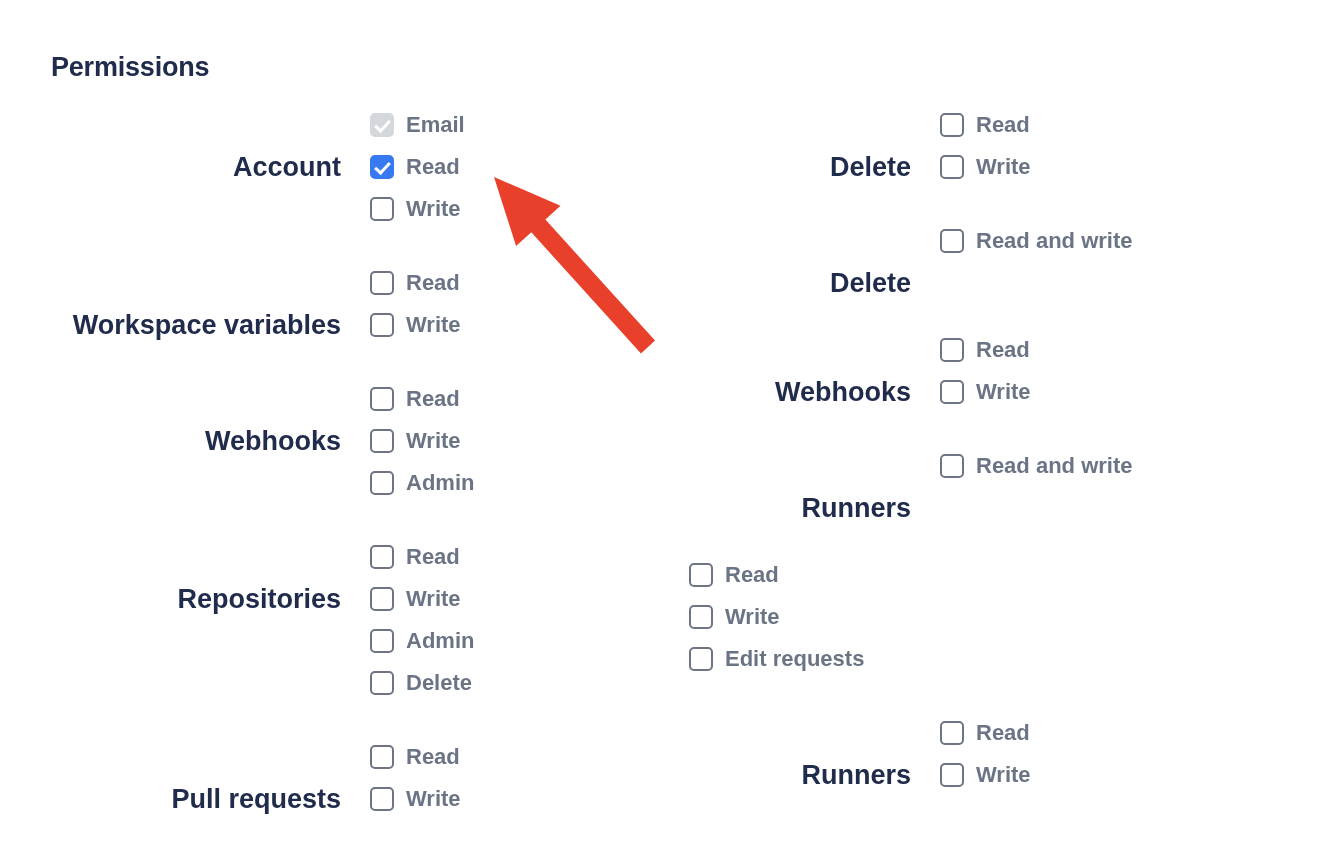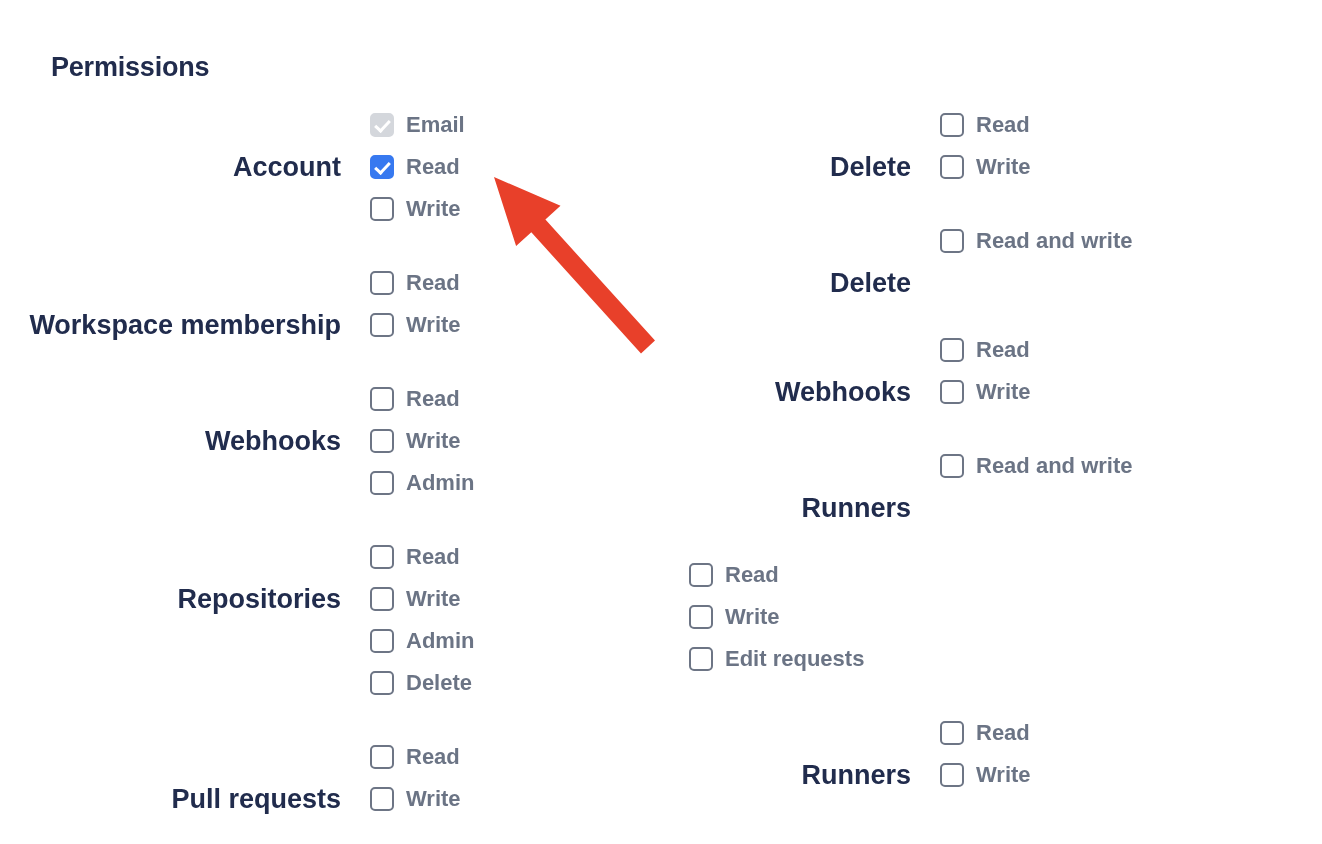--- a/index.html
+++ b/index.html
@@ -162,21 +162,21 @@
               <span class="checkbox checked"></span>
               <span class="option-label">Read</span>
             </label>
             <label class="option">
               <span class="checkbox"></span>
               <span class="option-label">Write</span>
             </label>
           </div>
         </div>
         <div class="perm-group">
-          <div class="group-label">Workspace membership</div>
+          <div class="group-label">Workspace variables</div>
           <div class="options">
             <label class="option">
               <span class="checkbox"></span>
               <span class="option-label">Read</span>
             </label>
             <label class="option">
               <span class="checkbox"></span>
               <span class="option-label">Write</span>
             </label>
           </div>

